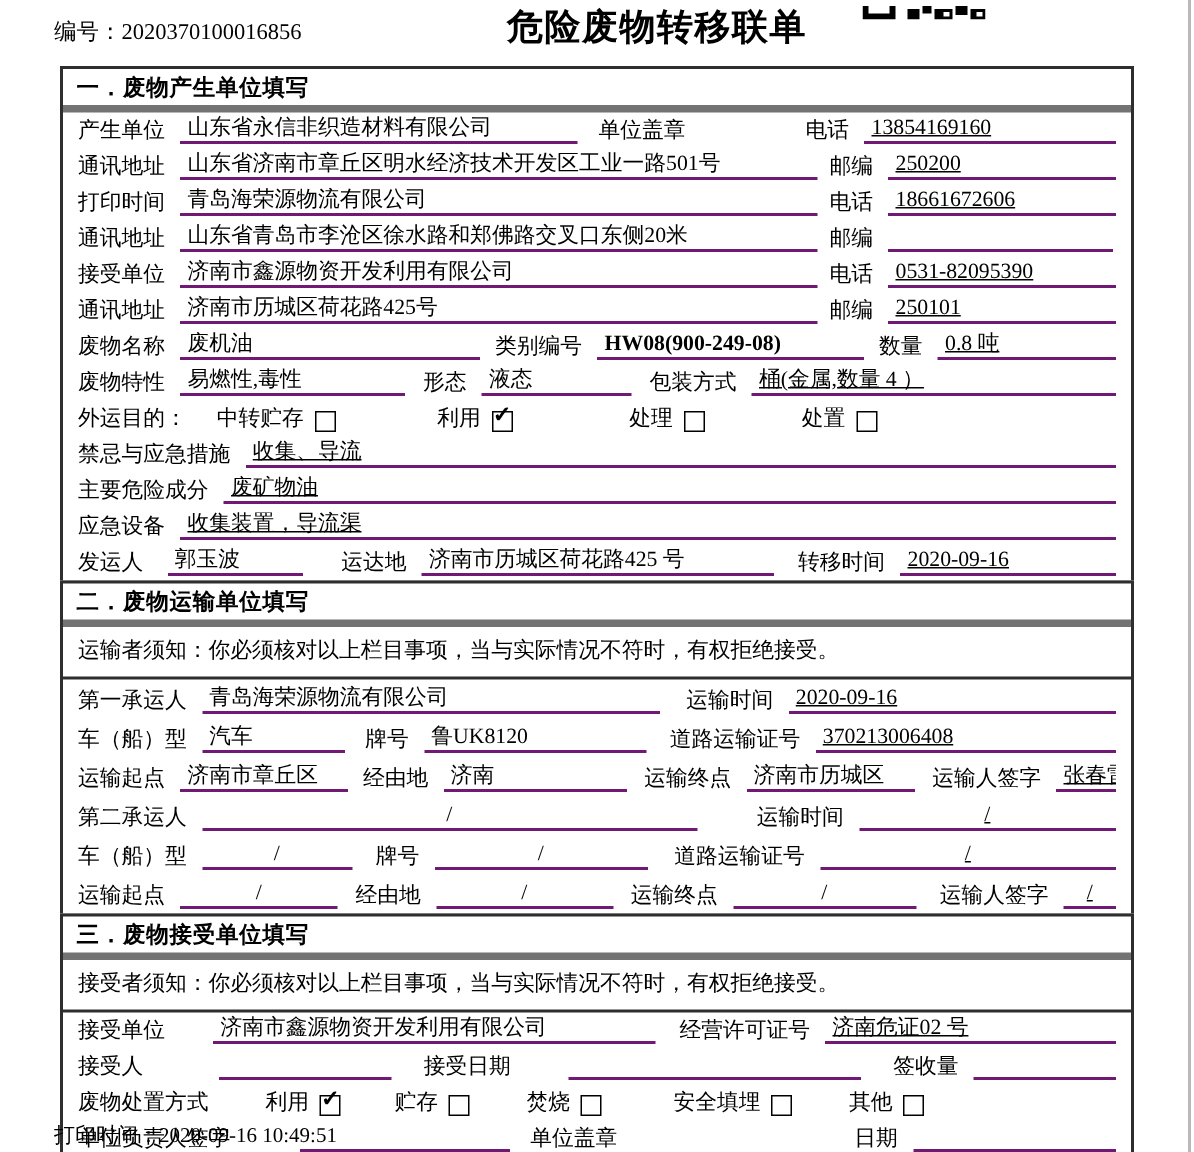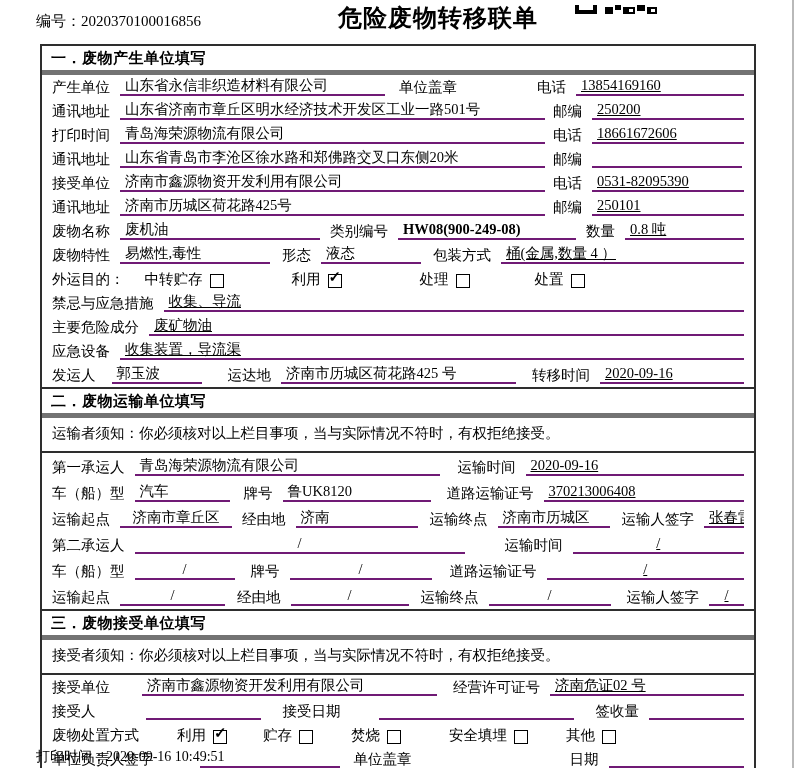--- a/index.html
+++ b/index.html
@@ -164,21 +164,21 @@
       <div class="row">
         <span class="lab">车（船）型</span>
         <span class="val" style="width: 95px;">汽车</span>
         <span class="lab" style="margin-left: 14px;">牌号</span>
         <span class="val" style="width: 148px;">鲁UK8120</span>
         <span class="lab" style="margin-left: 16px;">道路运输证号</span>
         <span class="val fx">370213006408</span>
       </div>
       <div class="row">
         <span class="lab">运输起点</span>
-        <span class="val" style="width: 112px; text-align: center;">济南市章丘区</span>
+        <span class="val" style="width: 112px;">济南市章丘区</span>
         <span class="lab" style="margin-left: 10px;">经由地</span>
         <span class="val" style="width: 122px;">济南</span>
         <span class="lab" style="margin-left: 12px;">运输终点</span>
         <span class="val" style="width: 112px;">济南市历城区</span>
         <span class="lab" style="margin-left: 12px;">运输人签字</span>
         <span class="val fx">张春雷</span>
       </div>
       <div class="row">
         <span class="lab">第二承运人</span>
         <span class="val ctr" style="width: 330px;">/</span>

